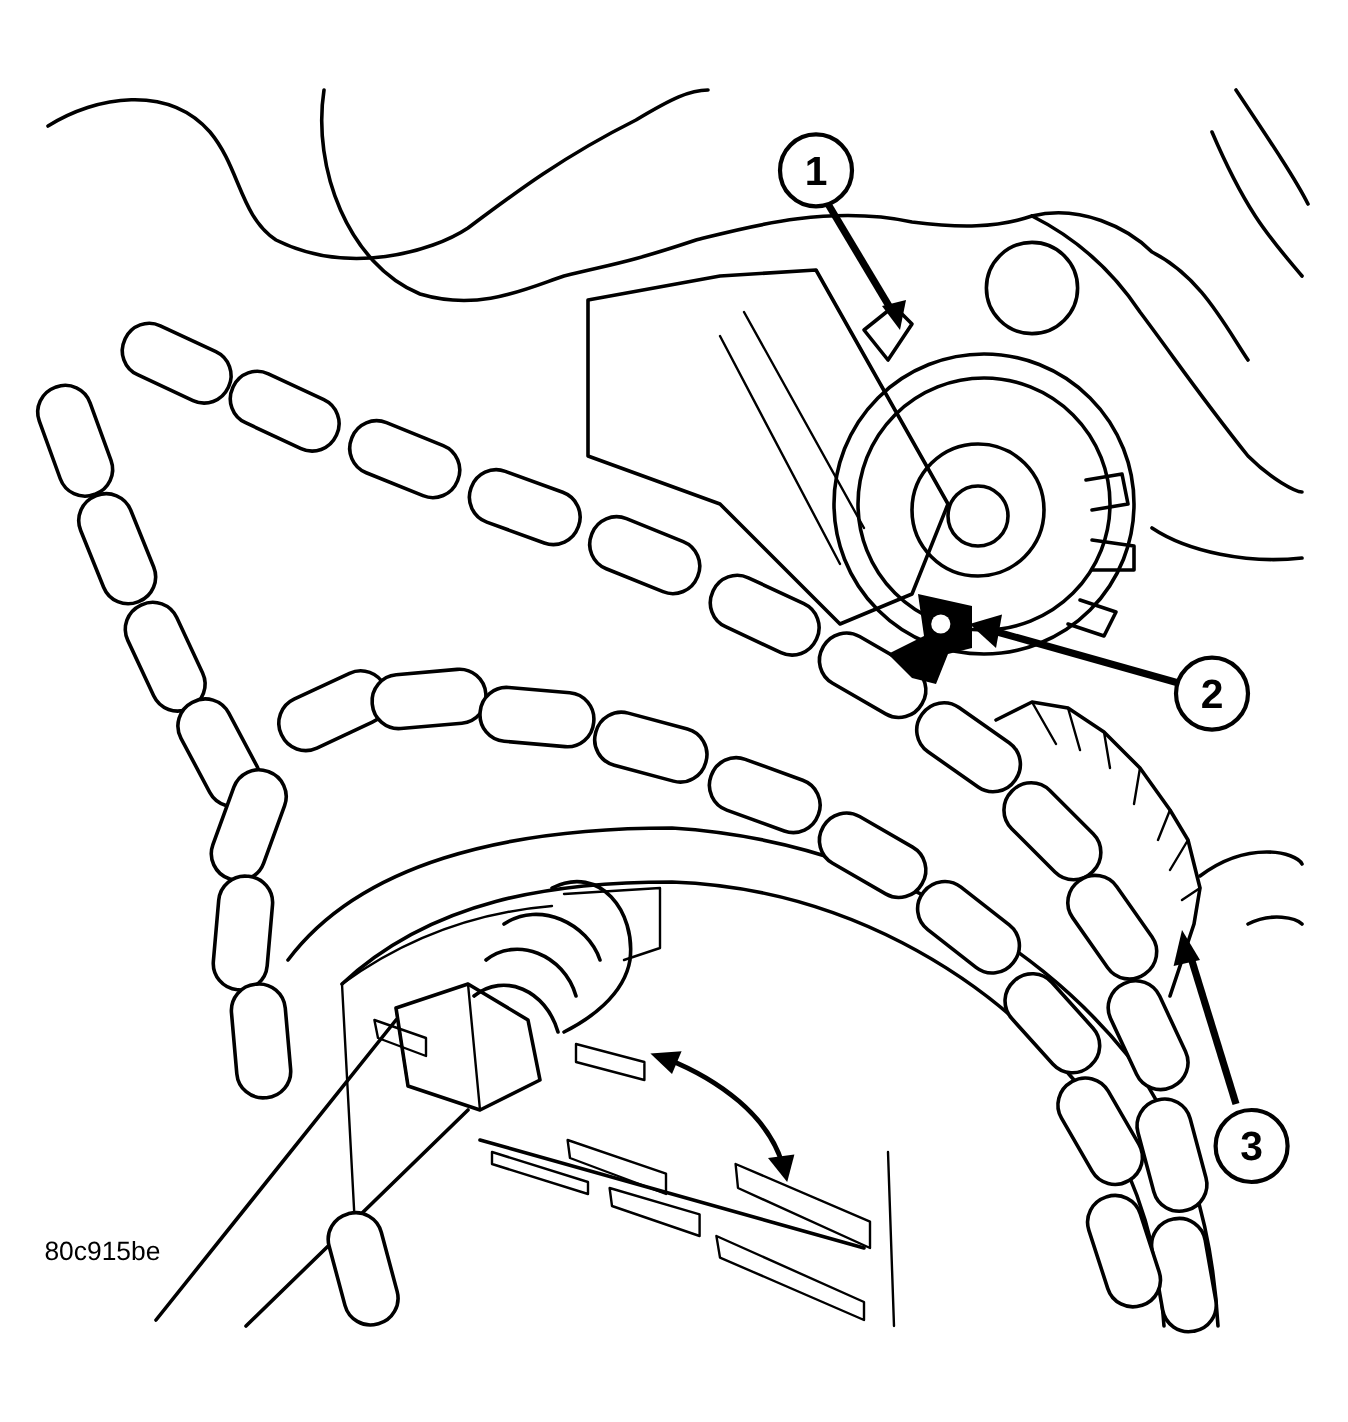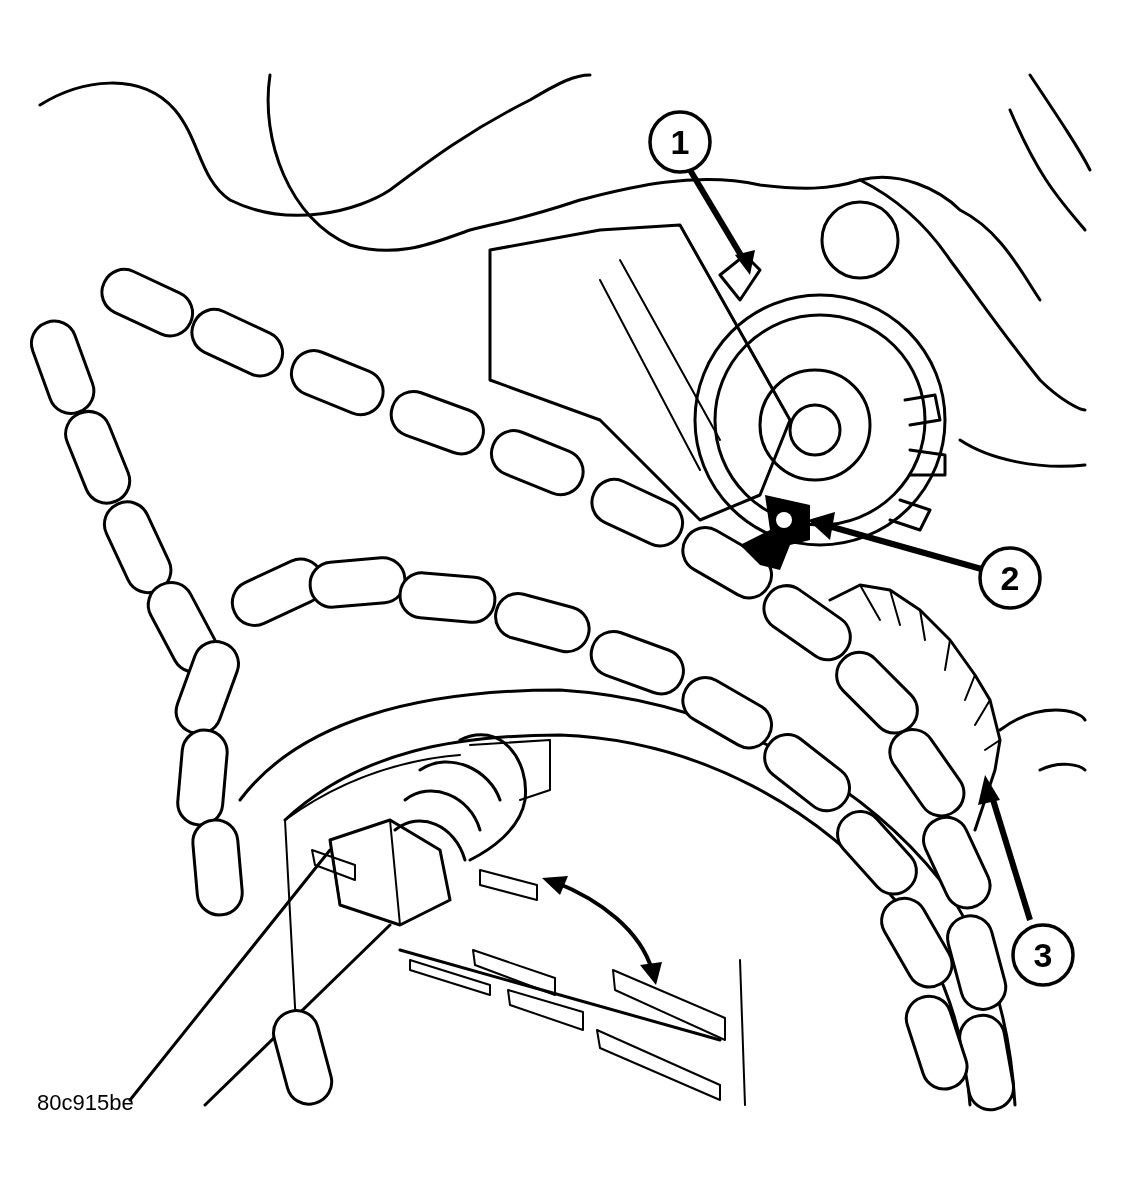--- a/index.html
+++ b/index.html
@@ -3,21 +3,21 @@
 <meta charset="utf-8">
 <style>
   html,body{margin:0;padding:0;background:#ffffff;}
   body{width:1123px;height:1185px;position:relative;overflow:hidden;font-family:"Liberation Sans",sans-serif;}
   #art{position:absolute;left:0;top:0;width:1123px;height:1185px;}
   .ln{fill:none;stroke:#000;stroke-width:3;stroke-linecap:round;stroke-linejoin:round;}
   .lnt{fill:none;stroke:#000;stroke-width:2;stroke-linecap:round;stroke-linejoin:round;}
   .link{fill:#fff;stroke:#000;stroke-width:3;}
   .callout-circle{fill:#fff;stroke:#000;stroke-width:3.5;}
   .callout-num{font-family:"Liberation Sans",sans-serif;font-weight:bold;font-size:34px;fill:#000;}
-  .caption{position:absolute;left:37px;top:1090px;font-family:"Liberation Sans",sans-serif;font-size:22px;color:#000;}
+  .caption{position:absolute;left:37px;top:1030px;font-family:"Liberation Sans",sans-serif;font-size:22px;color:#000;}
 </style>
 </head>
 <body>
 
 <svg id="art" viewBox="0 0 1123 1185" xmlns="http://www.w3.org/2000/svg">
 
   <g>
     <path class="ln" d="M40 105 C80 80 140 70 175 110 C200 140 200 180 230 200 C290 230 360 210 390 190 C430 160 470 130 530 100 C560 82 575 75 590 75"></path>
     <path class="ln" d="M270 75 C260 140 290 220 350 245 C400 260 440 240 470 230 C510 220 520 220 580 200 C620 190 690 170 760 185 C800 190 830 190 860 180 C900 170 940 190 960 210 C1000 230 1020 270 1040 300"></path>
     <path class="ln" d="M1030 75 C1060 120 1080 150 1090 170"></path>

